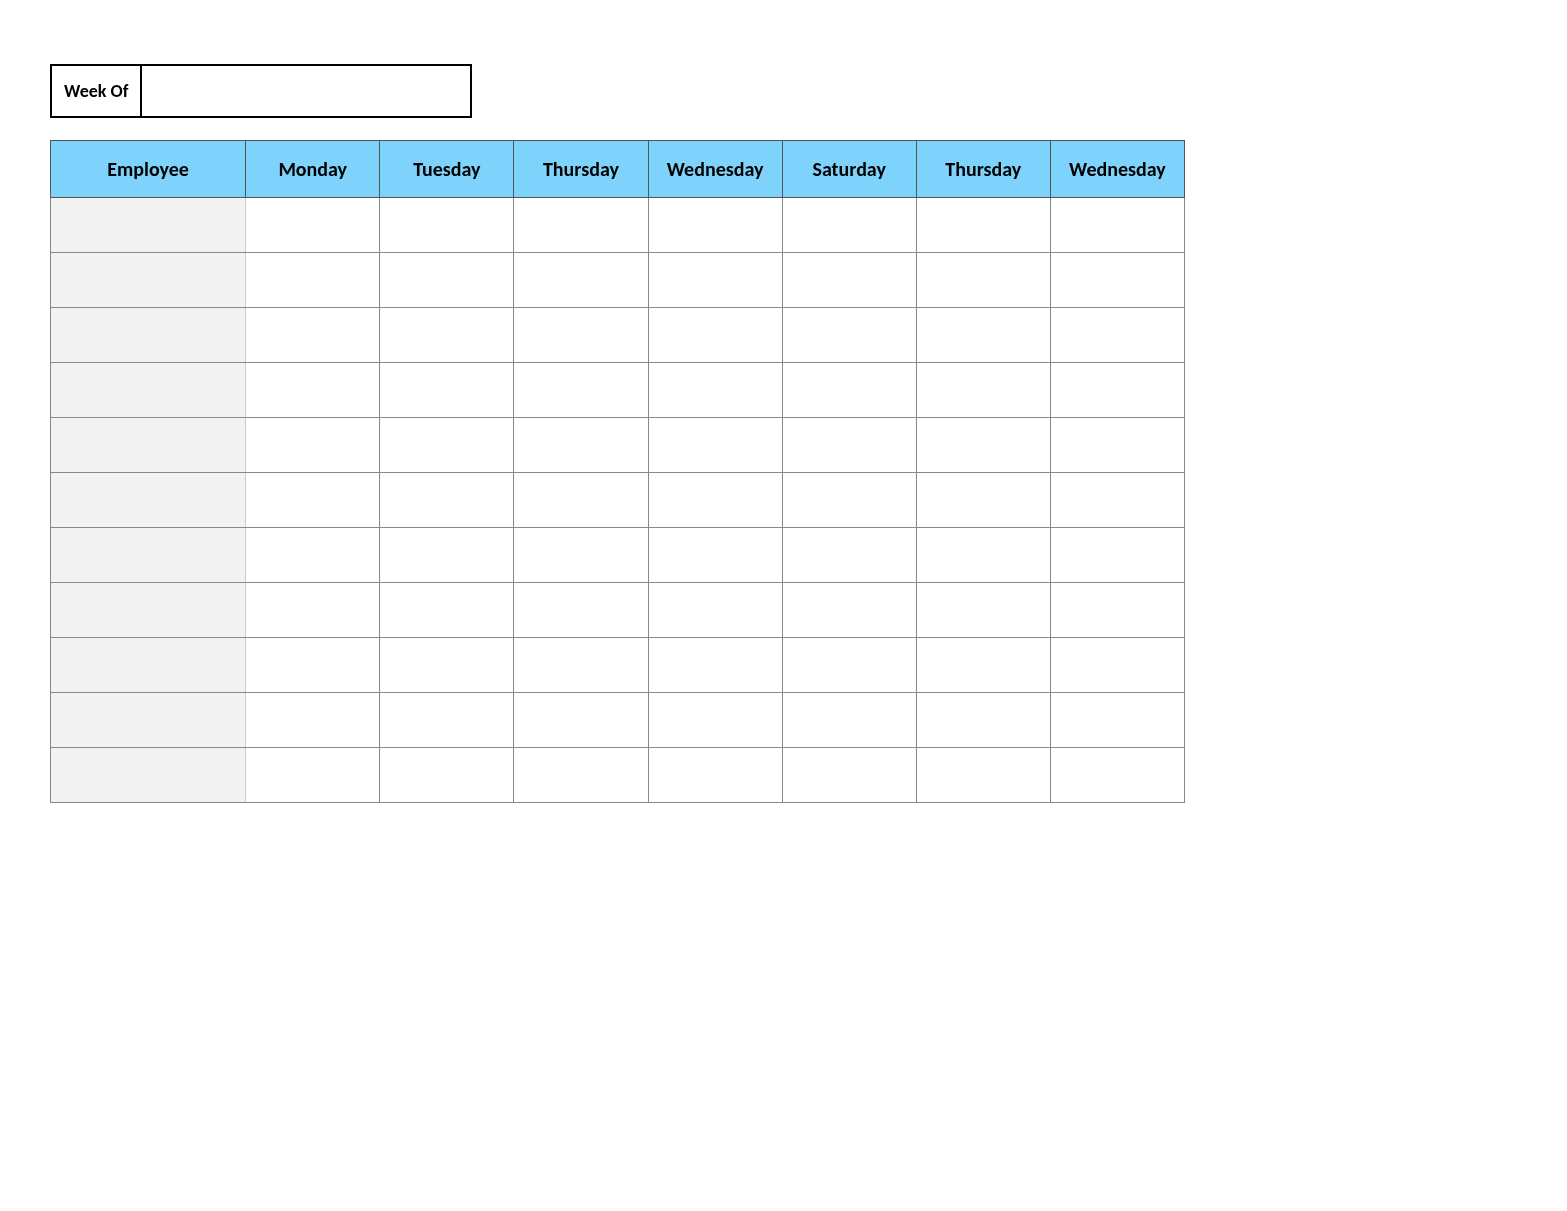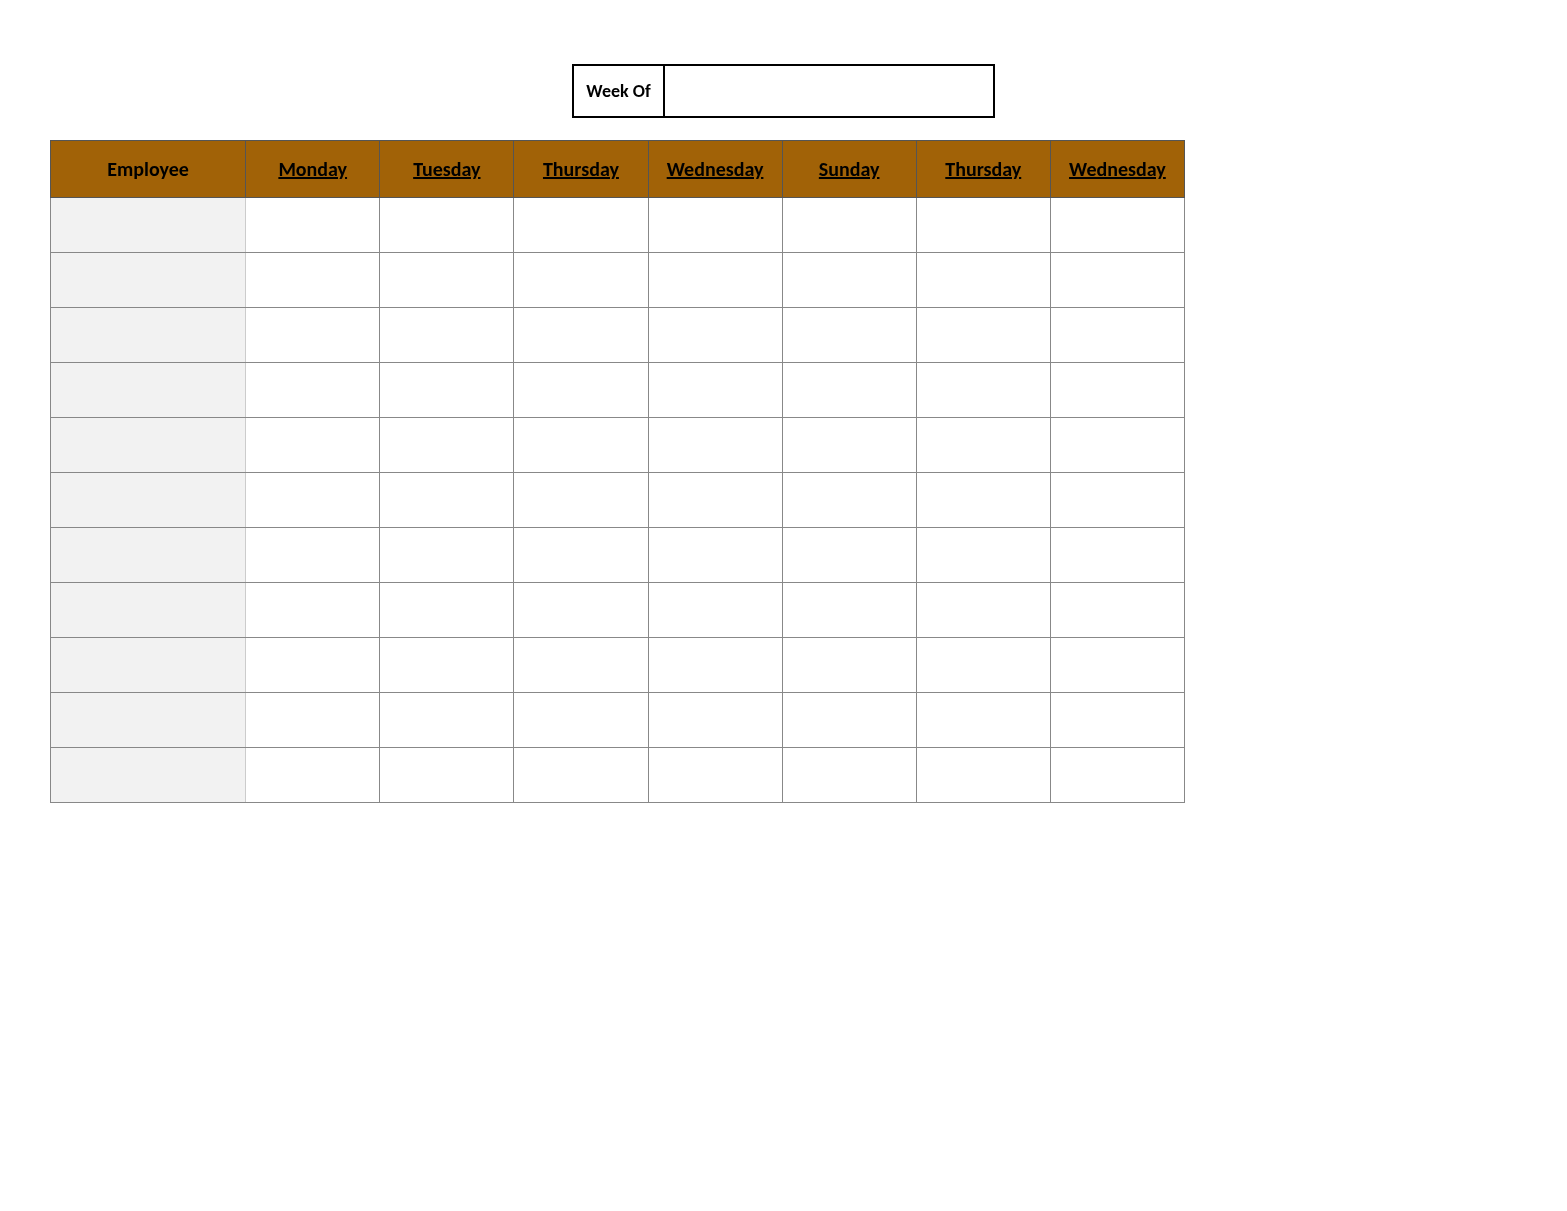--- a/index.html
+++ b/index.html
@@ -10,21 +10,20 @@
     body {
       font-family: Calibri, Arial, sans-serif;
       background: #ffffff;
       width: 1567px;
       height: 1211px;
       padding: 64px 50px;
     }
     .week-of-container {
       display: flex;
       margin-bottom: 22px;
-      justify-content: center;
     }
     .week-of-label {
       border: 2px solid #000000;
       padding: 14px 12px;
       font-weight: bold;
       font-size: 18px;
       background: #ffffff;
       min-width: 90px;
     }
     .week-of-value {
@@ -39,29 +38,28 @@
       border-collapse: collapse;
       width: 1135px;
       table-layout: fixed;
     }
     th {
       border: 1px solid #555555;
       padding: 16px 8px;
       text-align: center;
       font-weight: bold;
       font-size: 20px;
-      background: #a16207;
+      background: #7dd3fc;
       color: #000000;
     }
     th.employee-header {
       width: 195px;
     }
     th.day-header {
       width: 134px;
-      text-decoration: underline;
     }
     td {
       border: 1px solid #888888;
       height: 55px;
       background: #ffffff;
       padding: 4px;
     }
     td.employee-cell {
       background: #f2f2f2;
       border-right-color: #cccccc;
@@ -76,21 +74,21 @@
 </div>
 
 <table>
   <thead>
     <tr>
       <th class="employee-header">Employee</th>
       <th class="day-header">Monday</th>
       <th class="day-header">Tuesday</th>
       <th class="day-header">Thursday</th>
       <th class="day-header">Wednesday</th>
-      <th class="day-header">Sunday</th>
+      <th class="day-header">Saturday</th>
       <th class="day-header">Thursday</th>
       <th class="day-header">Wednesday</th>
     </tr>
   </thead>
   <tbody>
     <tr>
       <td class="employee-cell"></td>
       <td></td>
       <td></td>
       <td></td>

